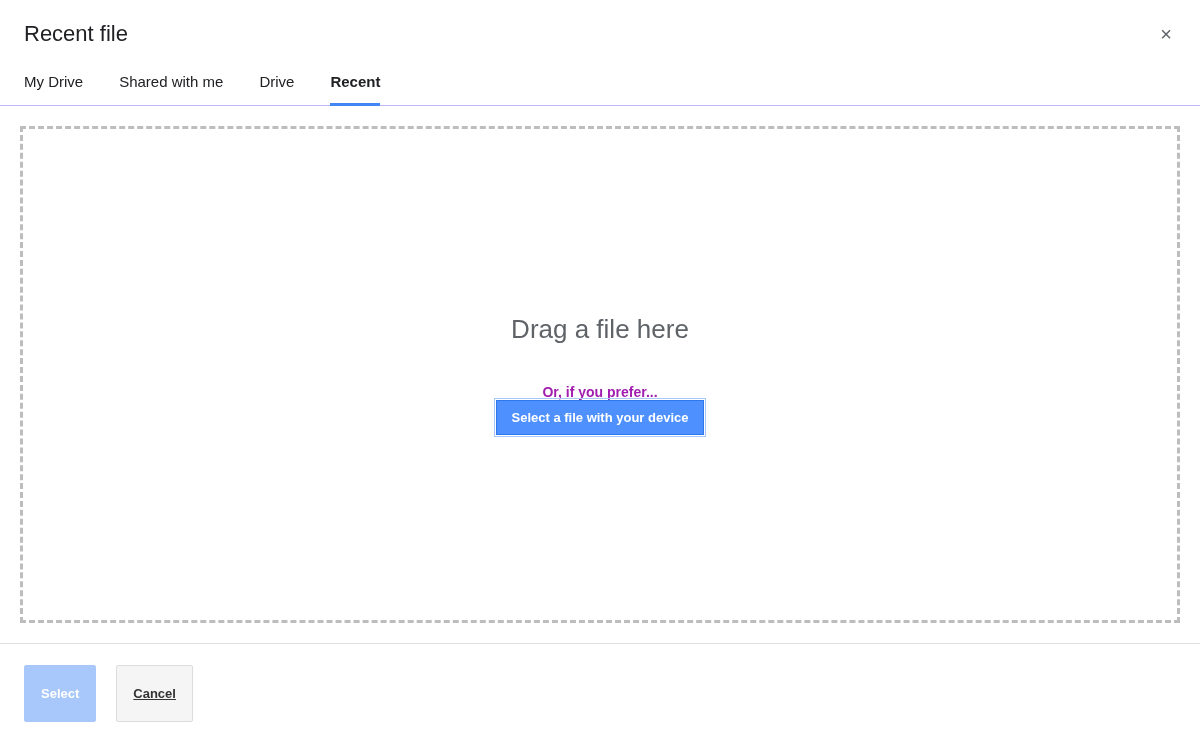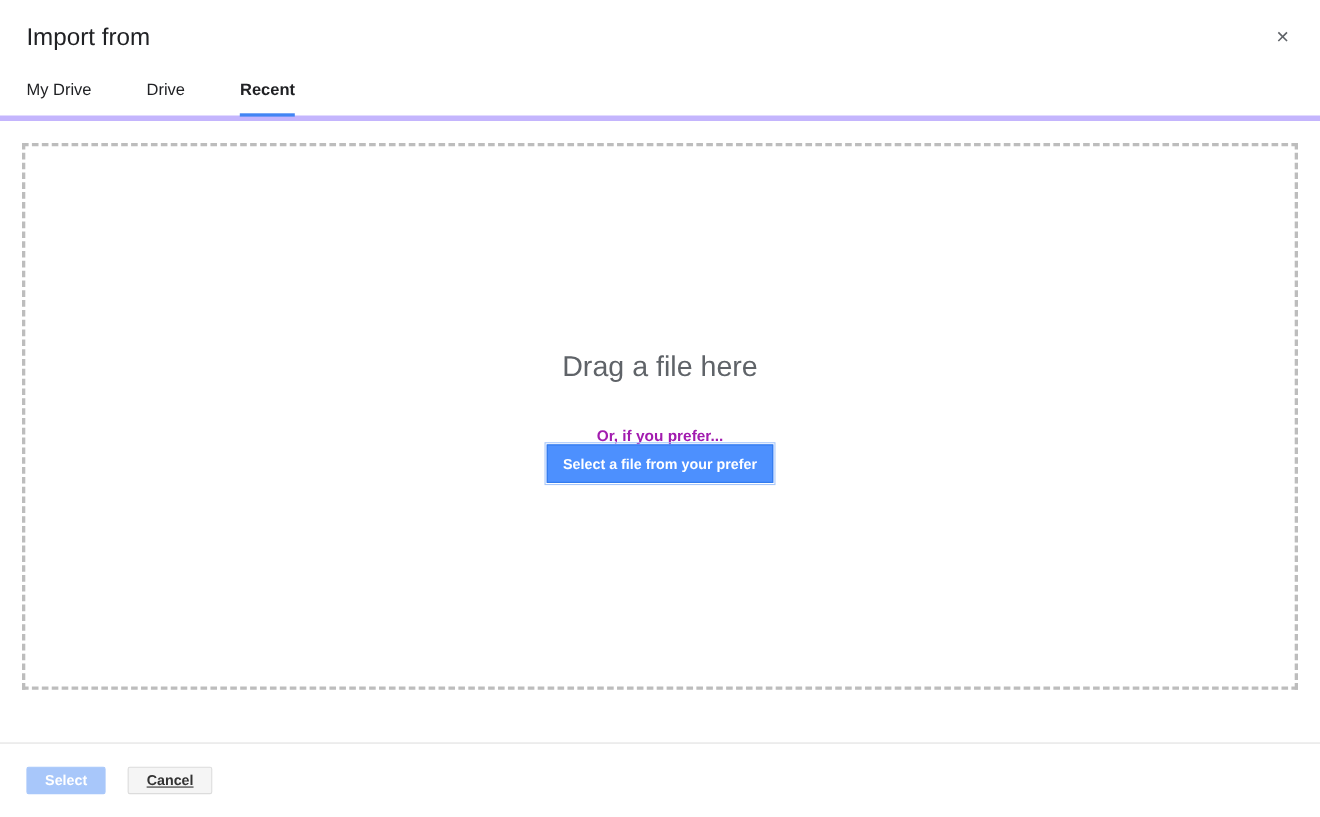--- a/index.html
+++ b/index.html
@@ -28,23 +28,23 @@
     }
     .close-icon {
       font-size: 20px;
       color: #5f6368;
       cursor: pointer;
       line-height: 1;
       padding: 4px;
     }
     .tabs {
       display: flex;
-      gap: 50px;
+      gap: 36px;
       padding: 0 24px;
-      border-bottom: 5px solid #c4b5fd;
+      border-bottom: 1px solid #c4b5fd;
     }
     .tab {
       padding: 15px 0;
       font-size: 15px;
       color: #202124;
       cursor: pointer;
       position: relative;
     }
     .tab.active {
       font-weight: 700;
@@ -95,21 +95,21 @@
       position: absolute;
       left: 0;
       right: 0;
       bottom: 0;
       border-top: 1px solid #e0e0e0;
       padding: 21px 24px;
       display: flex;
       gap: 20px;
     }
     .footer-button {
-      padding: 4px 16px;
+      padding: 20px 16px;
       font-size: 13px;
       font-weight: 700;
       border: 1px solid #dcdcdc;
       cursor: pointer;
       border-radius: 2px;
     }
     .select-button {
       background: #a8c7fa;
       color: #fff;
       border-color: #a8c7fa;
@@ -117,34 +117,35 @@
     .cancel-button {
       background: #f5f5f5;
       color: #333;
       text-decoration: underline;
     }
   </style>
 </head>
 <body>
 
 <div class="header">
-  <div class="dialog-title">Import from</div>
+  <div class="dialog-title">Recent file</div>
   <div class="close-icon">×</div>
 </div>
 
 <div class="tabs">
   <div class="tab">My Drive</div>
+  <div class="tab">Shared with me</div>
   <div class="tab">Drive</div>
   <div class="tab active">Recent</div>
 </div>
 
 <div class="content">
   <div class="dropzone">
     <div class="drag-title">Drag a file here</div>
     <div class="or-text">Or, if you prefer...</div>
-    <button class="select-device-button">Select a file from your prefer</button>
+    <button class="select-device-button">Select a file with your device</button>
   </div>
 </div>
 
 <div class="footer">
   <button class="footer-button select-button">Select</button>
   <button class="footer-button cancel-button">Cancel</button>
 </div>
 
 </body></html>

